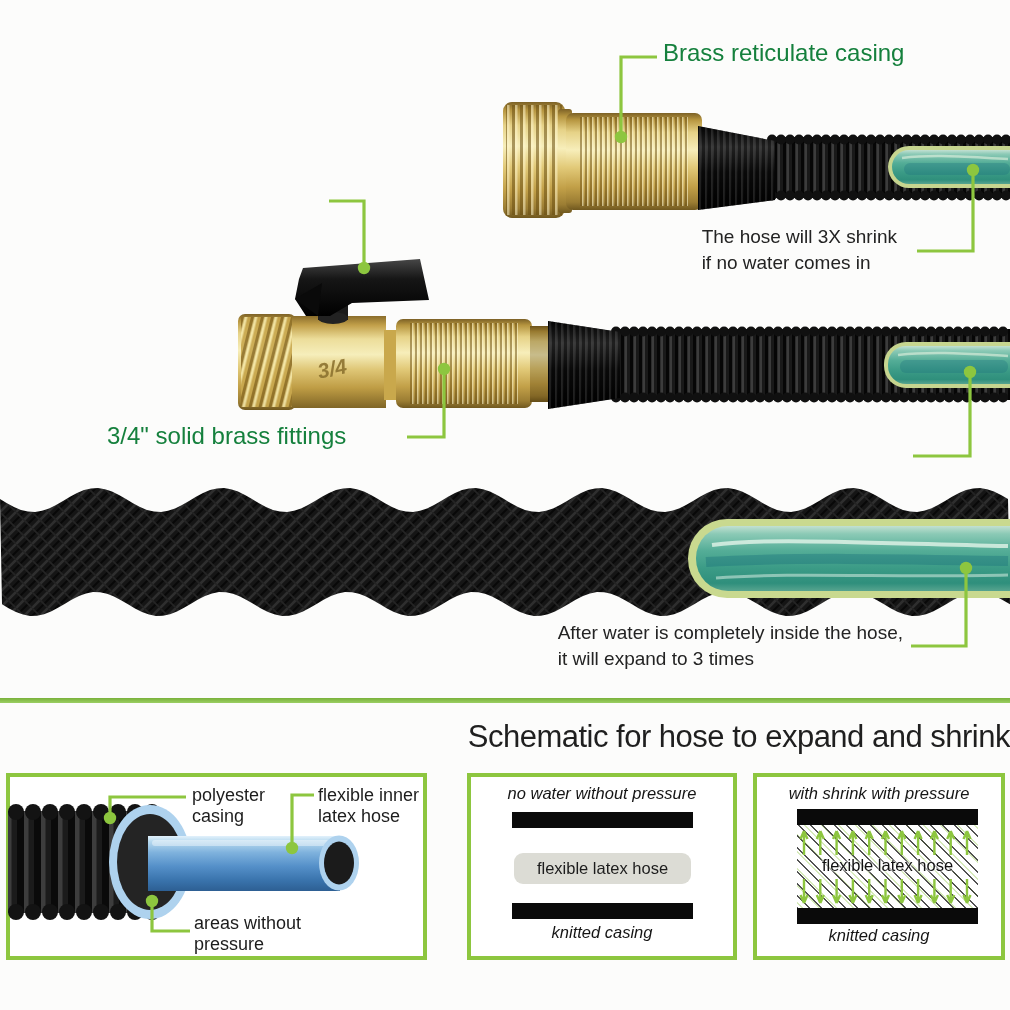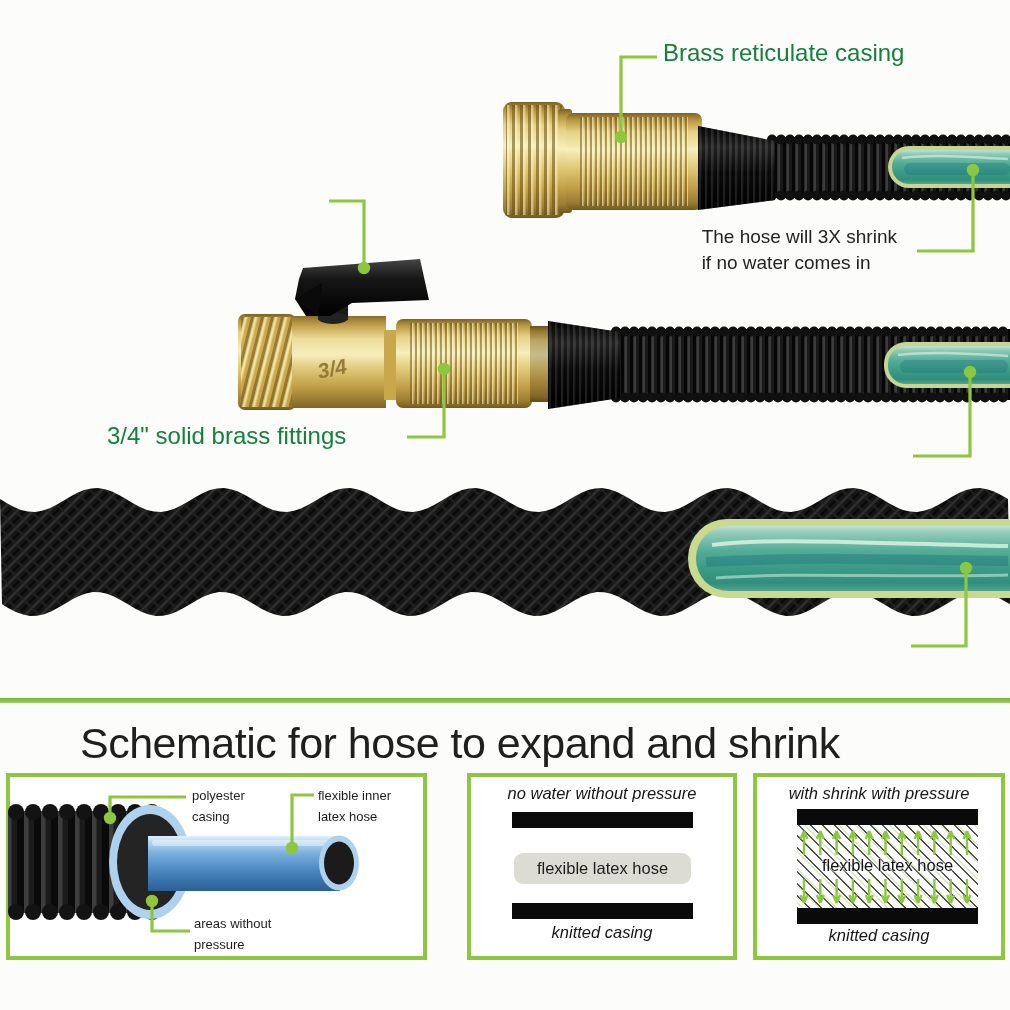--- a/index.html
+++ b/index.html
@@ -3,24 +3,24 @@
 <meta charset="utf-8">
 <style>
   html,body{margin:0;padding:0;}
   #stage{position:relative;width:1010px;height:1010px;background:#fcfcfb;overflow:hidden;
          font-family:"Liberation Sans",sans-serif;color:#1f1f1f;}
   #art{position:absolute;left:0;top:0;pointer-events:none;}
   .lbl{position:absolute;font-size:24px;font-weight:400;color:#15803d;white-space:nowrap;}
   .note{position:absolute;font-size:19px;line-height:26px;color:#232323;white-space:pre-line;}
   .rule{position:absolute;left:0;top:698px;width:1010px;height:5px;
         background:linear-gradient(#6f a,#9bcf63);background:linear-gradient(#79b13a,#9bcf63);}
-  .title{position:absolute;left:80px;top:719px;width:930px;text-align:left;
-         font-size:43px;letter-spacing:-0.5px;color:#1f1f1f;}
+  .title{position:absolute;left:80px;top:719px;width:930px;text-align:right;
+         font-size:31px;letter-spacing:-0.5px;color:#1f1f1f;}
   .panel{position:absolute;top:773px;height:187px;border:4px solid #8dc63f;background:#ffffff;box-sizing:border-box;}
-  .plabel{position:absolute;font-size:13px;line-height:21px;color:#1d1d1d;white-space:pre-line;}
+  .plabel{position:absolute;font-size:18px;line-height:21px;color:#1d1d1d;white-space:pre-line;}
   .ptitle{position:absolute;font-size:16.5px;color:#151515;text-align:center;font-style:italic;}
   .bar{position:absolute;height:16px;background:#0a0a0a;}
   .pill{position:absolute;left:514px;top:853px;width:177px;height:31px;border-radius:9px;background:#dcdcd5;
         font-size:16.5px;color:#1d1d1d;text-align:center;line-height:31px;}
   .hatch{position:absolute;left:797px;top:825px;width:181px;height:84px;
     background-image:
       repeating-linear-gradient(45deg, rgba(25,25,25,0.75) 0px, rgba(25,25,25,0.75) 1.6px, transparent 1.6px, transparent 8.5px),
       repeating-linear-gradient(45deg, transparent 0px, transparent 4px, rgba(141,198,63,0.35) 4px, rgba(141,198,63,0.35) 5.4px, transparent 5.4px, transparent 12px);}
   .hatch-text{position:absolute;left:797px;top:856px;width:181px;text-align:center;font-size:16.5px;color:#111;
         text-shadow:0 0 4px #fff,0 0 3px #fff,0 0 2px #fff;}
@@ -400,20 +400,22 @@
         <path d="M967.0,879 L967.0,902 M963.5,895 L967.0,903 M970.5,895 L967.0,903"></path>
       </g>
   </svg>
 
   <div class="lbl" style="left:663px;top:39px;">Brass reticulate casing</div>
   <div class="note" style="right:113px;top:224px;">The hose will 3X shrink
 if no water comes in</div>
 
   <div class="lbl" style="left:107px;top:422px;">3/4" solid brass fittings</div>
 
+  <div class="note" style="right:107px;top:620px;">After water is completely inside the hose,
+it will expand to 3 times</div>
 
   <div class="title">Schematic for hose to expand and shrink</div>
 
   <div class="plabel" style="left:192px;top:785px;">polyester
 casing</div>
   <div class="plabel" style="left:318px;top:785px;">flexible inner
 latex hose</div>
   <div class="plabel" style="left:194px;top:913px;">areas without
 pressure</div>
 

